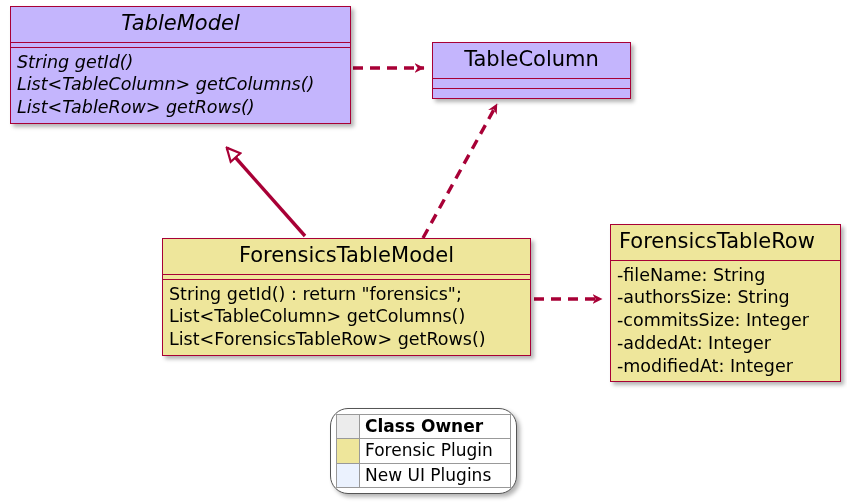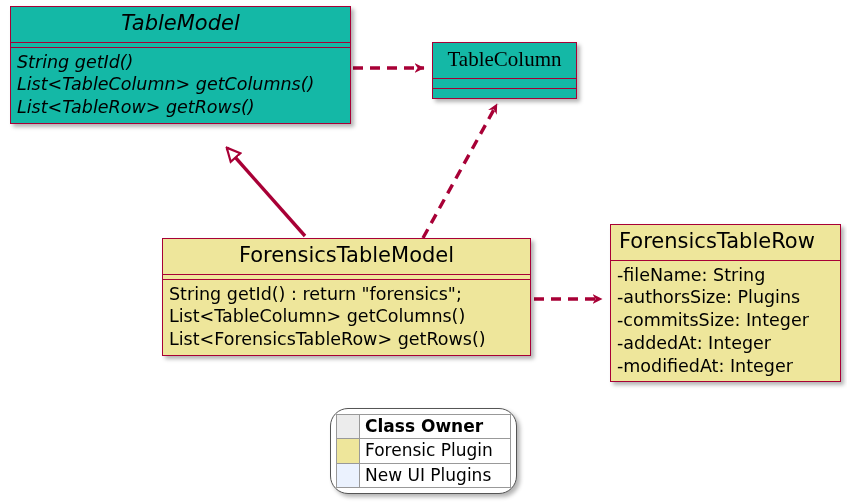--- a/index.html
+++ b/index.html
@@ -29,21 +29,21 @@
   }
 
   
   .uml-class {
     position: absolute;
     box-sizing: border-box;
     border: 1.6px solid #A80036;
     box-shadow: 3px 3px 4px rgba(0,0,0,0.30);
     overflow: hidden;
   }
-  .uml-class.blue   { background: #14b8a6; }
+  .uml-class.blue   { background: #c4b5fd; }
   .uml-class.yellow { background: #EEE69B; }
 
   .uml-title {
     box-sizing: border-box;
     text-align: center;
     font-size: 21px;
     color: #000000;
     line-height: 1.12;
     padding: 5px 10px 6px 10px;
     white-space: nowrap;
@@ -65,21 +65,21 @@
     white-space: nowrap;
   }
   .uml-compartment.italic { font-style: italic; }
   .uml-compartment.empty { padding: 0; height: 9px; }
 
   
   #box-tablemodel {
     left: 10px; top: 6px; width: 341px;
   }
   #box-tablecolumn {
-    left: 432px; top: 42px; width: 145px; font-family: Liberation Serif, serif;
+    left: 432px; top: 42px; width: 199px;
   }
   #box-forensicstablemodel {
     left: 162px; top: 238px; width: 369px;
   }
   #box-forensicstablerow {
     left: 610px; top: 224px; width: 231px;
   }
   #box-forensicstablerow .uml-title { text-align: left; padding-left: 8px; }
 
   
@@ -185,21 +185,21 @@
       <div>List&lt;TableColumn&gt; getColumns()</div>
       <div>List&lt;ForensicsTableRow&gt; getRows()</div>
     </div>
   </div>
 
   <div class="uml-class yellow" id="box-forensicstablerow">
     <div class="uml-title">ForensicsTableRow</div>
     <div class="uml-sep"></div>
     <div class="uml-compartment">
       <div>-fileName: String</div>
-      <div>-authorsSize: Plugins</div>
+      <div>-authorsSize: String</div>
       <div>-commitsSize: Integer</div>
       <div>-addedAt: Integer</div>
       <div>-modifiedAt: Integer</div>
     </div>
   </div>
 
   <div id="legend">
     <table>
       <tbody>
           <tr>

